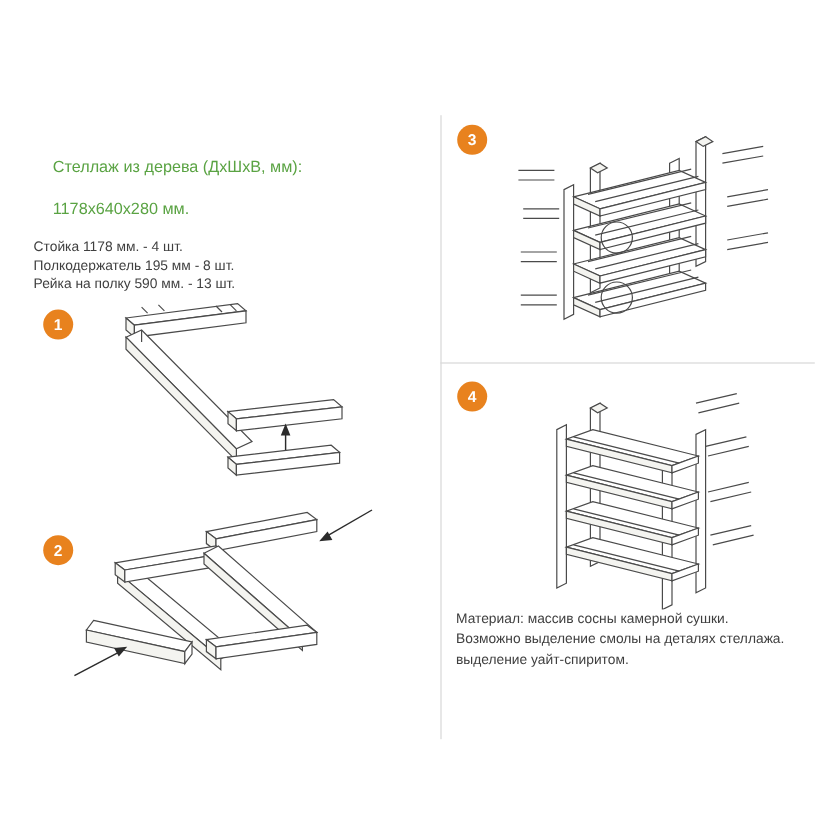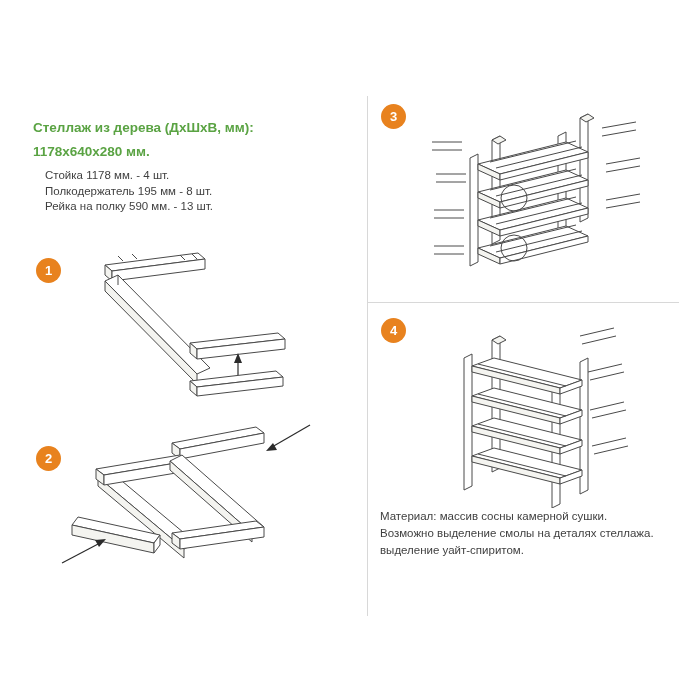--- a/index.html
+++ b/index.html
@@ -44,25 +44,25 @@
   .title-block {
     position: absolute;
     left: 28px;
     top: 114px;
     width: 320px;
   }
   .title-green {
     color: #5aa343;
     font-size: 13.5px;
     line-height: 18.5px;
-    font-weight: bold;
-    margin: 5px;
+    font-weight: normal;
+    margin: 16px;
   }
   .parts-list {
-    margin: 7px 0 0 17px;
+    margin: 7px 0 0 0;
     padding: 0;
     list-style: none;
   }
   .parts-list li {
     font-size: 11.5px;
     line-height: 15.5px;
     color: #3f3f3f;
   }
 
   

